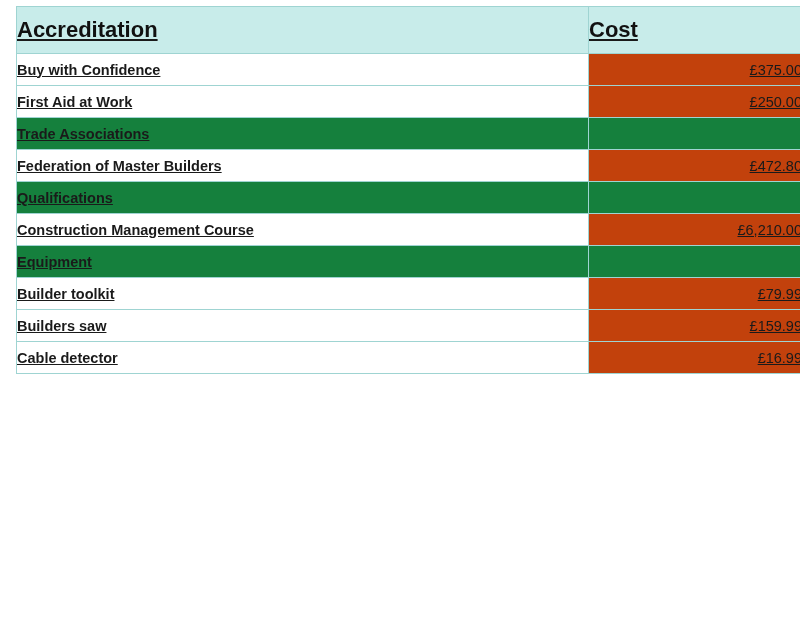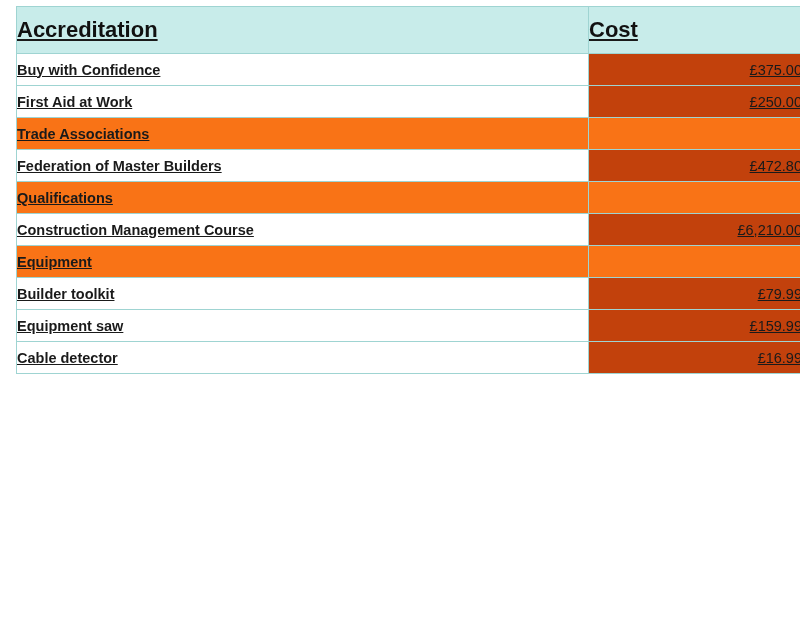--- a/index.html
+++ b/index.html
@@ -57,21 +57,21 @@
   td.cost-cell {
     background: #c2410c;
     font-size: 14.5px;
     font-weight: normal;
     padding: 0 10px 0 0;
     text-align: right;
     color: #1a1a1a;
   }
   tr.section-row td.name-cell,
   tr.section-row td.cost-cell {
-    background: #f97316;
+    background: #15803d;
   }
   tr.section-row td.name-cell {
     font-weight: bold;
   }
 </style>
 </head>
 <body>
 
 <div class="table-wrap">
   <table class="cost-table">
@@ -112,21 +112,21 @@
         </tr>
         <tr class="section-row">
           <td class="name-cell">Equipment</td>
           <td class="cost-cell"></td>
         </tr>
         <tr class="item-row">
           <td class="name-cell">Builder toolkit</td>
           <td class="cost-cell">£79.99</td>
         </tr>
         <tr class="item-row">
-          <td class="name-cell">Equipment saw</td>
+          <td class="name-cell">Builders saw</td>
           <td class="cost-cell">£159.99</td>
         </tr>
         <tr class="item-row">
           <td class="name-cell">Cable detector</td>
           <td class="cost-cell">£16.99</td>
         </tr>
       </tbody>
   </table>
 </div>
 

